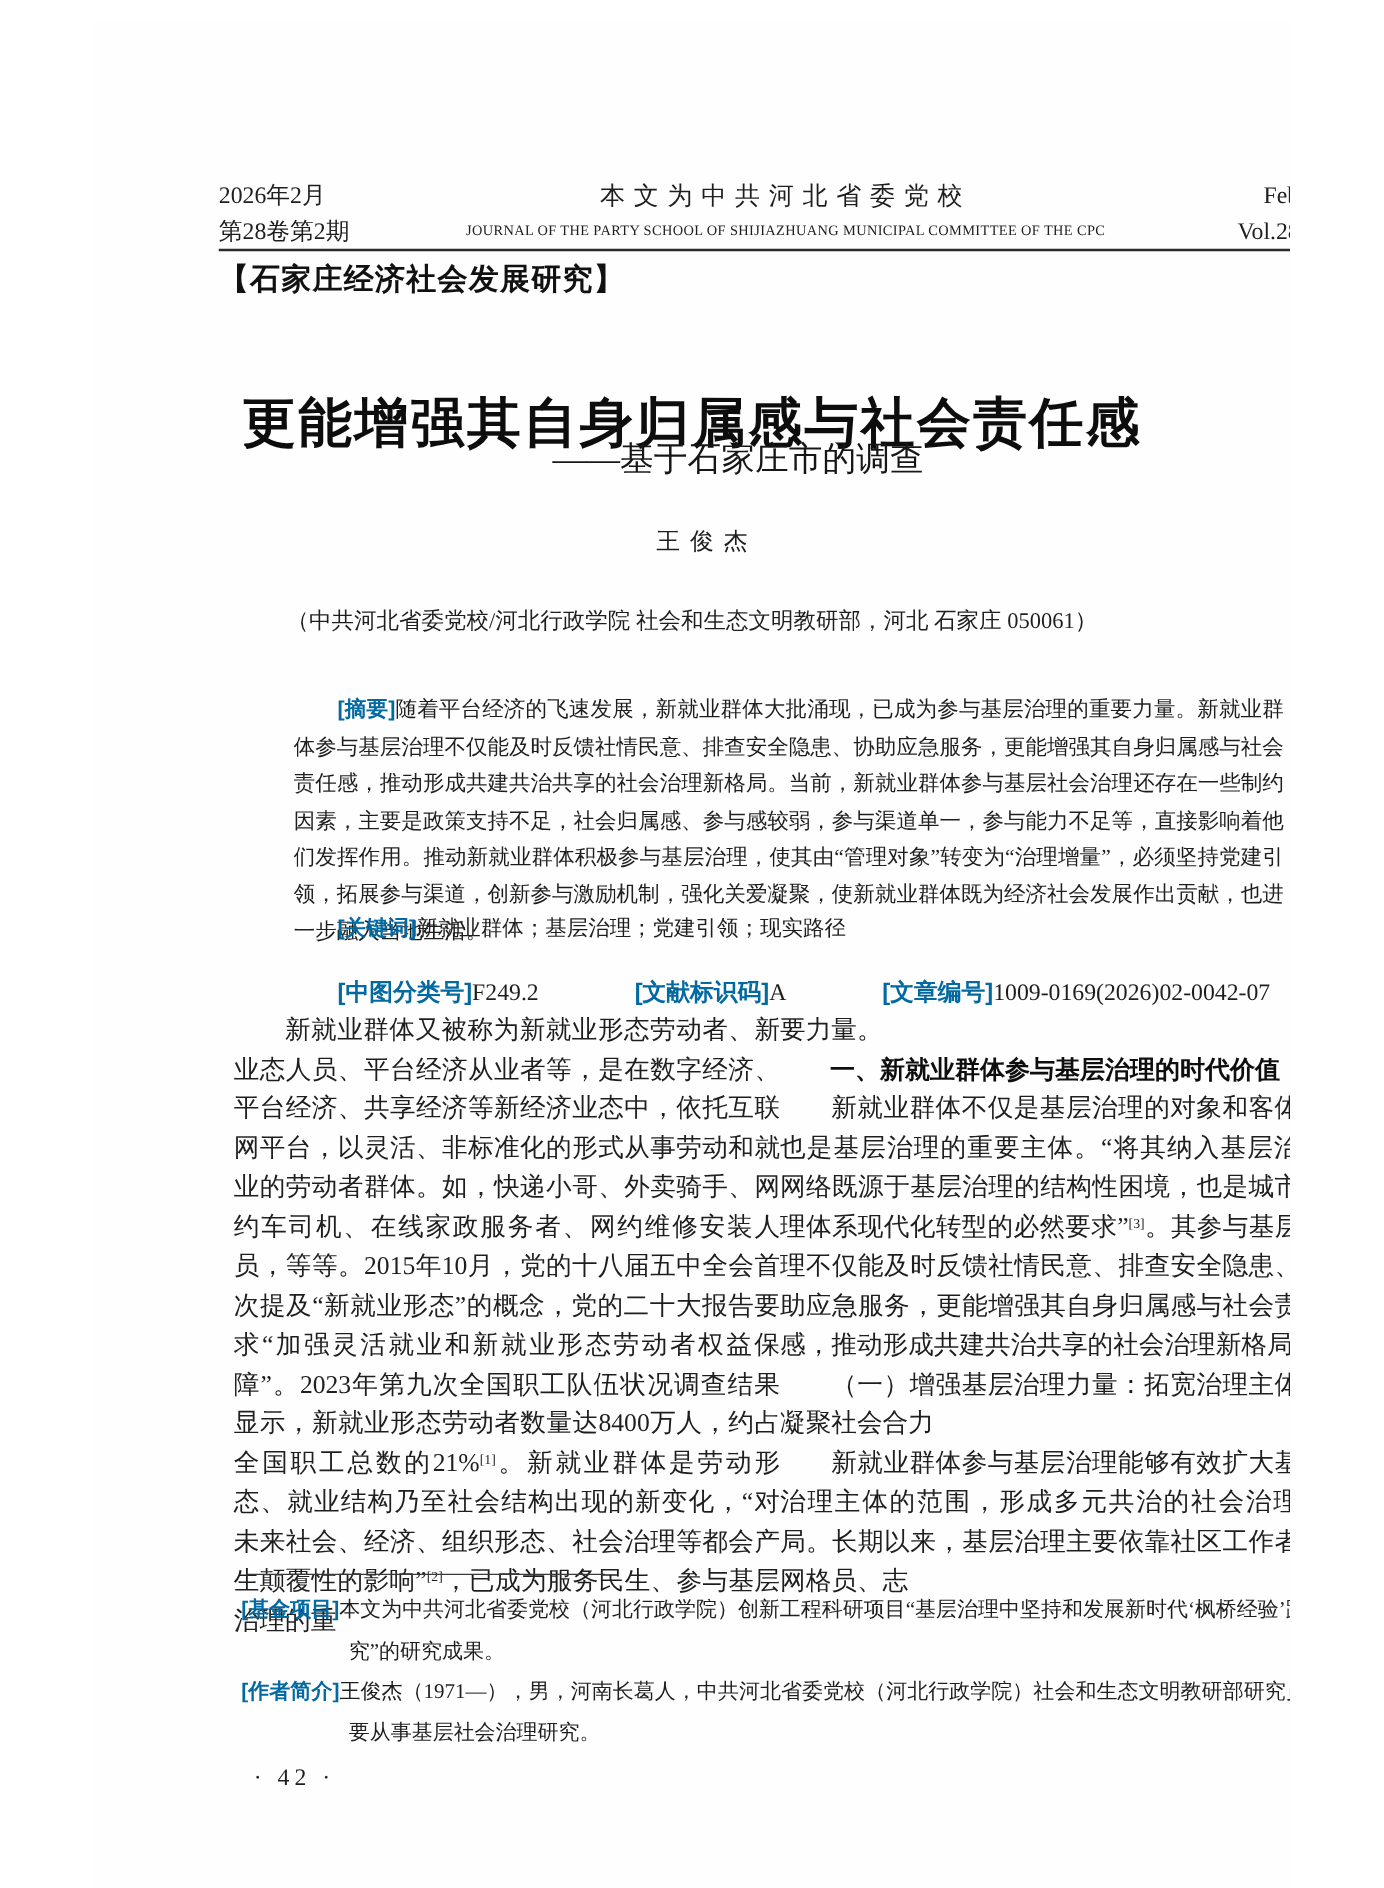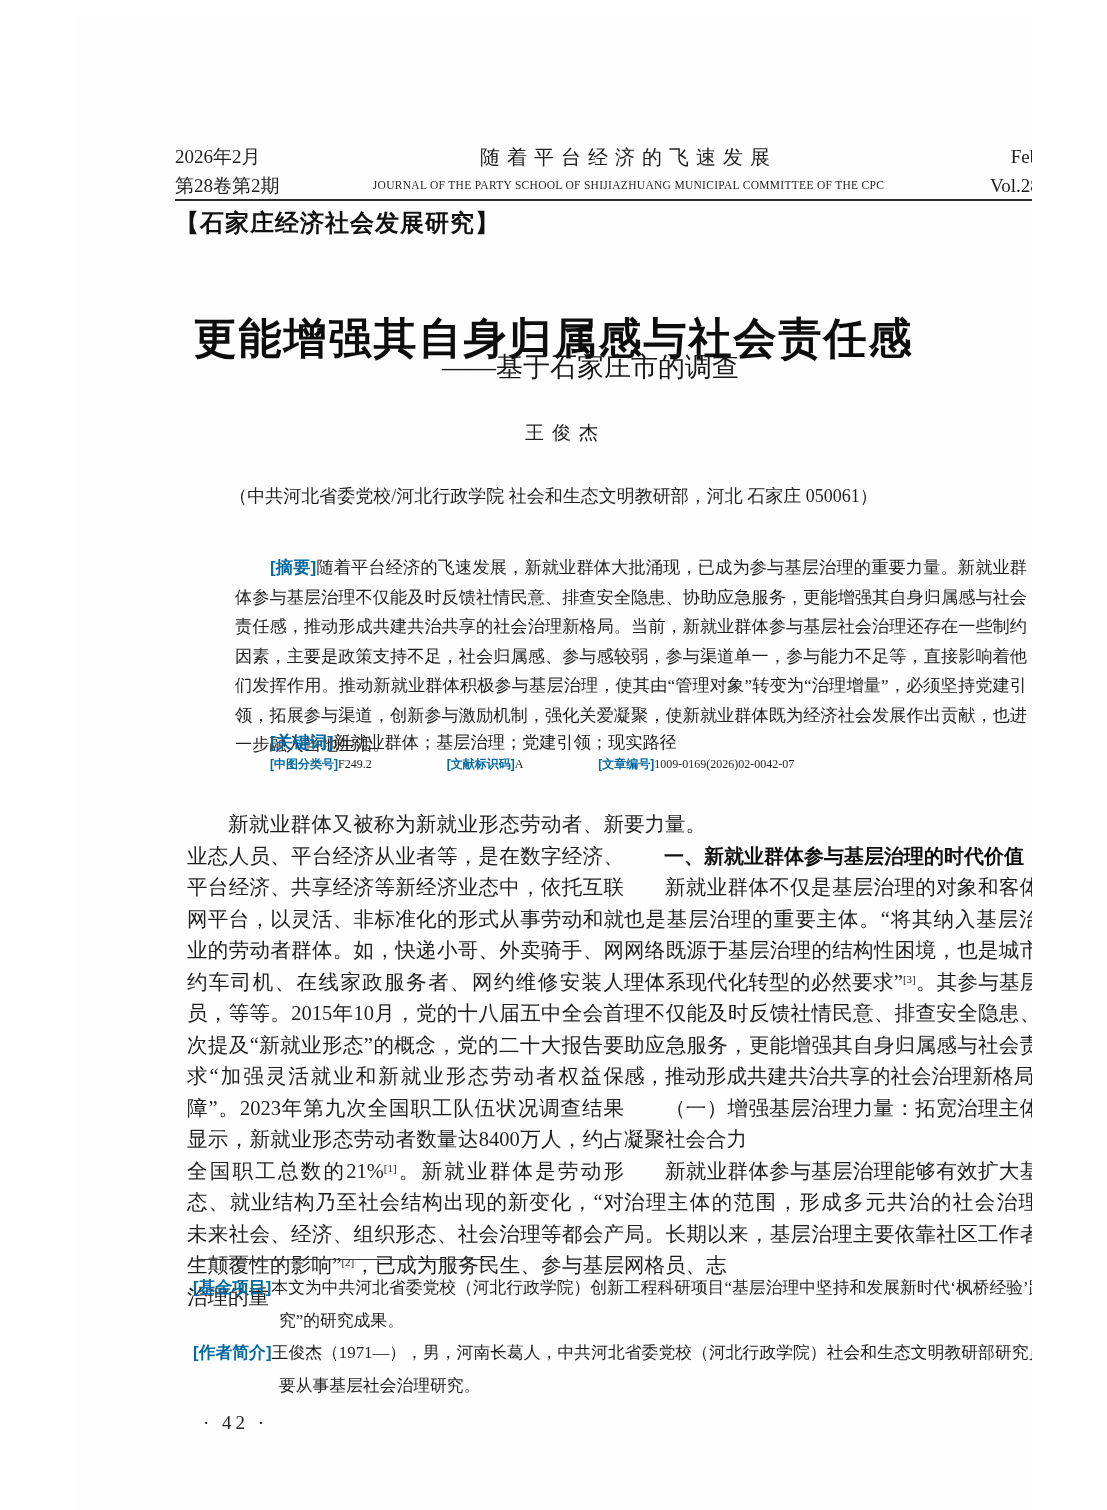--- a/index.html
+++ b/index.html
@@ -57,22 +57,22 @@
   }
   .meta-label{
     font-family:"Liberation Sans","DejaVu Sans",sans-serif;
     font-weight:700;color:#0369a1;
   }
   .keywords{
     position:absolute;top:712px;left:195px;width:760px;
     font-size:17.2px;line-height:29.5px;
   }
   .classification{
-    position:absolute;top:734px;left:195px;width:780px;
-    font-size:12px;line-height:29.5px;white-space:nowrap;
+    position:absolute;top:764px;left:195px;width:780px;
+    font-size:19px;line-height:29.5px;white-space:nowrap;
   }
   .classification .cls-group{margin-right:72px;}
   .classification .cls-group:last-child{margin-right:0;}
   
   .body-columns{
     position:absolute;top:793px;left:112px;width:895px;
     display:flex;
   }
   .col{width:437px;font-size:20.5px;line-height:31.5px;text-align:justify;}
   .col p{margin:0;}
@@ -102,21 +102,21 @@
 <body>
 
 <div class="page">
 
   <div class="journal-header">
     <div class="jh-left">
       <div>2026年2月</div>
       <div>第28卷第2期</div>
     </div>
     <div class="jh-center">
-      <div class="jh-cn">随着平台经济的飞速发展</div>
+      <div class="jh-cn">本文为中共河北省委党校</div>
       <div class="jh-en">JOURNAL OF THE PARTY SCHOOL OF SHIJIAZHUANG MUNICIPAL COMMITTEE OF THE CPC</div>
     </div>
     <div class="jh-right">
       <div>Feb.2026</div>
       <div>Vol.28 No.2</div>
     </div>
   </div>
   <div class="header-rule"></div>
 
   <div class="section-label">【石家庄经济社会发展研究】</div>

